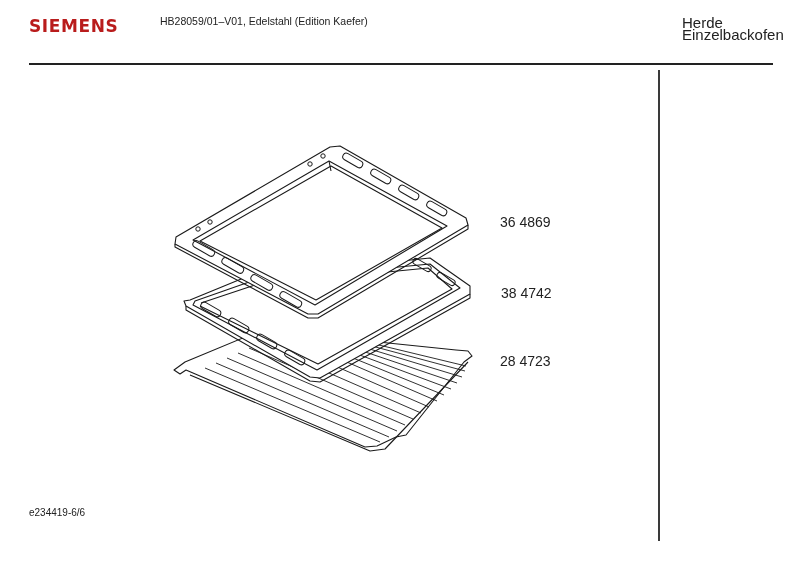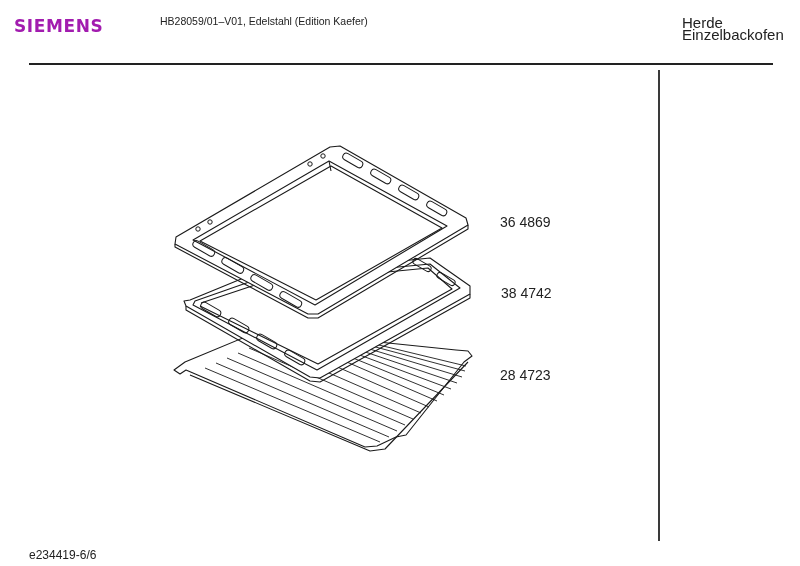--- a/index.html
+++ b/index.html
@@ -1,24 +1,24 @@
 <!DOCTYPE html>
 <html><head>
 <meta charset="utf-8">
 <style>
   html, body { margin: 0; padding: 0; background: #ffffff; }
   body { width: 800px; height: 566px; position: relative; overflow: hidden; font-family: "Liberation Sans", sans-serif; color: #1a1a1a; }
-  .brand { position: absolute; left: 14px; top: 16px; font-family: "DejaVu Sans", sans-serif; font-weight: bold; font-size: 17px; letter-spacing: 0.6px; color: #a21caf; }
+  .brand { position: absolute; left: 29px; top: 16px; font-family: "DejaVu Sans", sans-serif; font-weight: bold; font-size: 17px; letter-spacing: 0.6px; color: #b91c1c; }
   .model { position: absolute; left: 160px; top: 15px; font-size: 10.5px; color: #222; text-align: right; }
   .category { position: absolute; left: 682px; top: 17px; font-size: 15px; line-height: 12px; color: #222; }
   .hrule { position: absolute; left: 29px; top: 63px; width: 744px; height: 2px; background: #222; }
   .vrule { position: absolute; left: 658px; top: 70px; width: 2px; height: 471px; background: #3a3a3a; }
   .drawing { position: absolute; left: 0; top: 0; }
   .part-label { position: absolute; font-size: 14px; color: #222; }
-  .footer { position: absolute; left: 29px; top: 548px; font-size: 12px; color: #222; }
+  .footer { position: absolute; left: 29px; top: 507px; font-size: 10px; color: #222; }
 </style>
 </head>
 <body>
 
 <div class="brand">SIEMENS</div>
 <div class="model">HB28059/01–V01, Edelstahl (Edition Kaefer)</div>
 <div class="category">
   <div>Herde</div>
   <div>Einzelbackofen</div>
 </div>
@@ -83,15 +83,15 @@
         <rect x="370" y="173" width="22" height="7" rx="3.5" transform="rotate(30 381 176)"></rect>
         <rect x="398" y="189" width="22" height="7" rx="3.5" transform="rotate(30 409 192)"></rect>
         <rect x="426" y="205" width="22" height="7" rx="3.5" transform="rotate(30 437 208)"></rect>
       </g>
     </g>
   </g>
 </svg>
 
 <div class="part-label" style="left:500px; top:214px;">36 4869</div>
 <div class="part-label" style="left:501px; top:285px;">38 4742</div>
-<div class="part-label" style="left:500px; top:367px;">28 4723</div>
+<div class="part-label" style="left:500px; top:353px;">28 4723</div>
 
 <div class="footer">e234419-6/6</div>
 
 </body></html>

